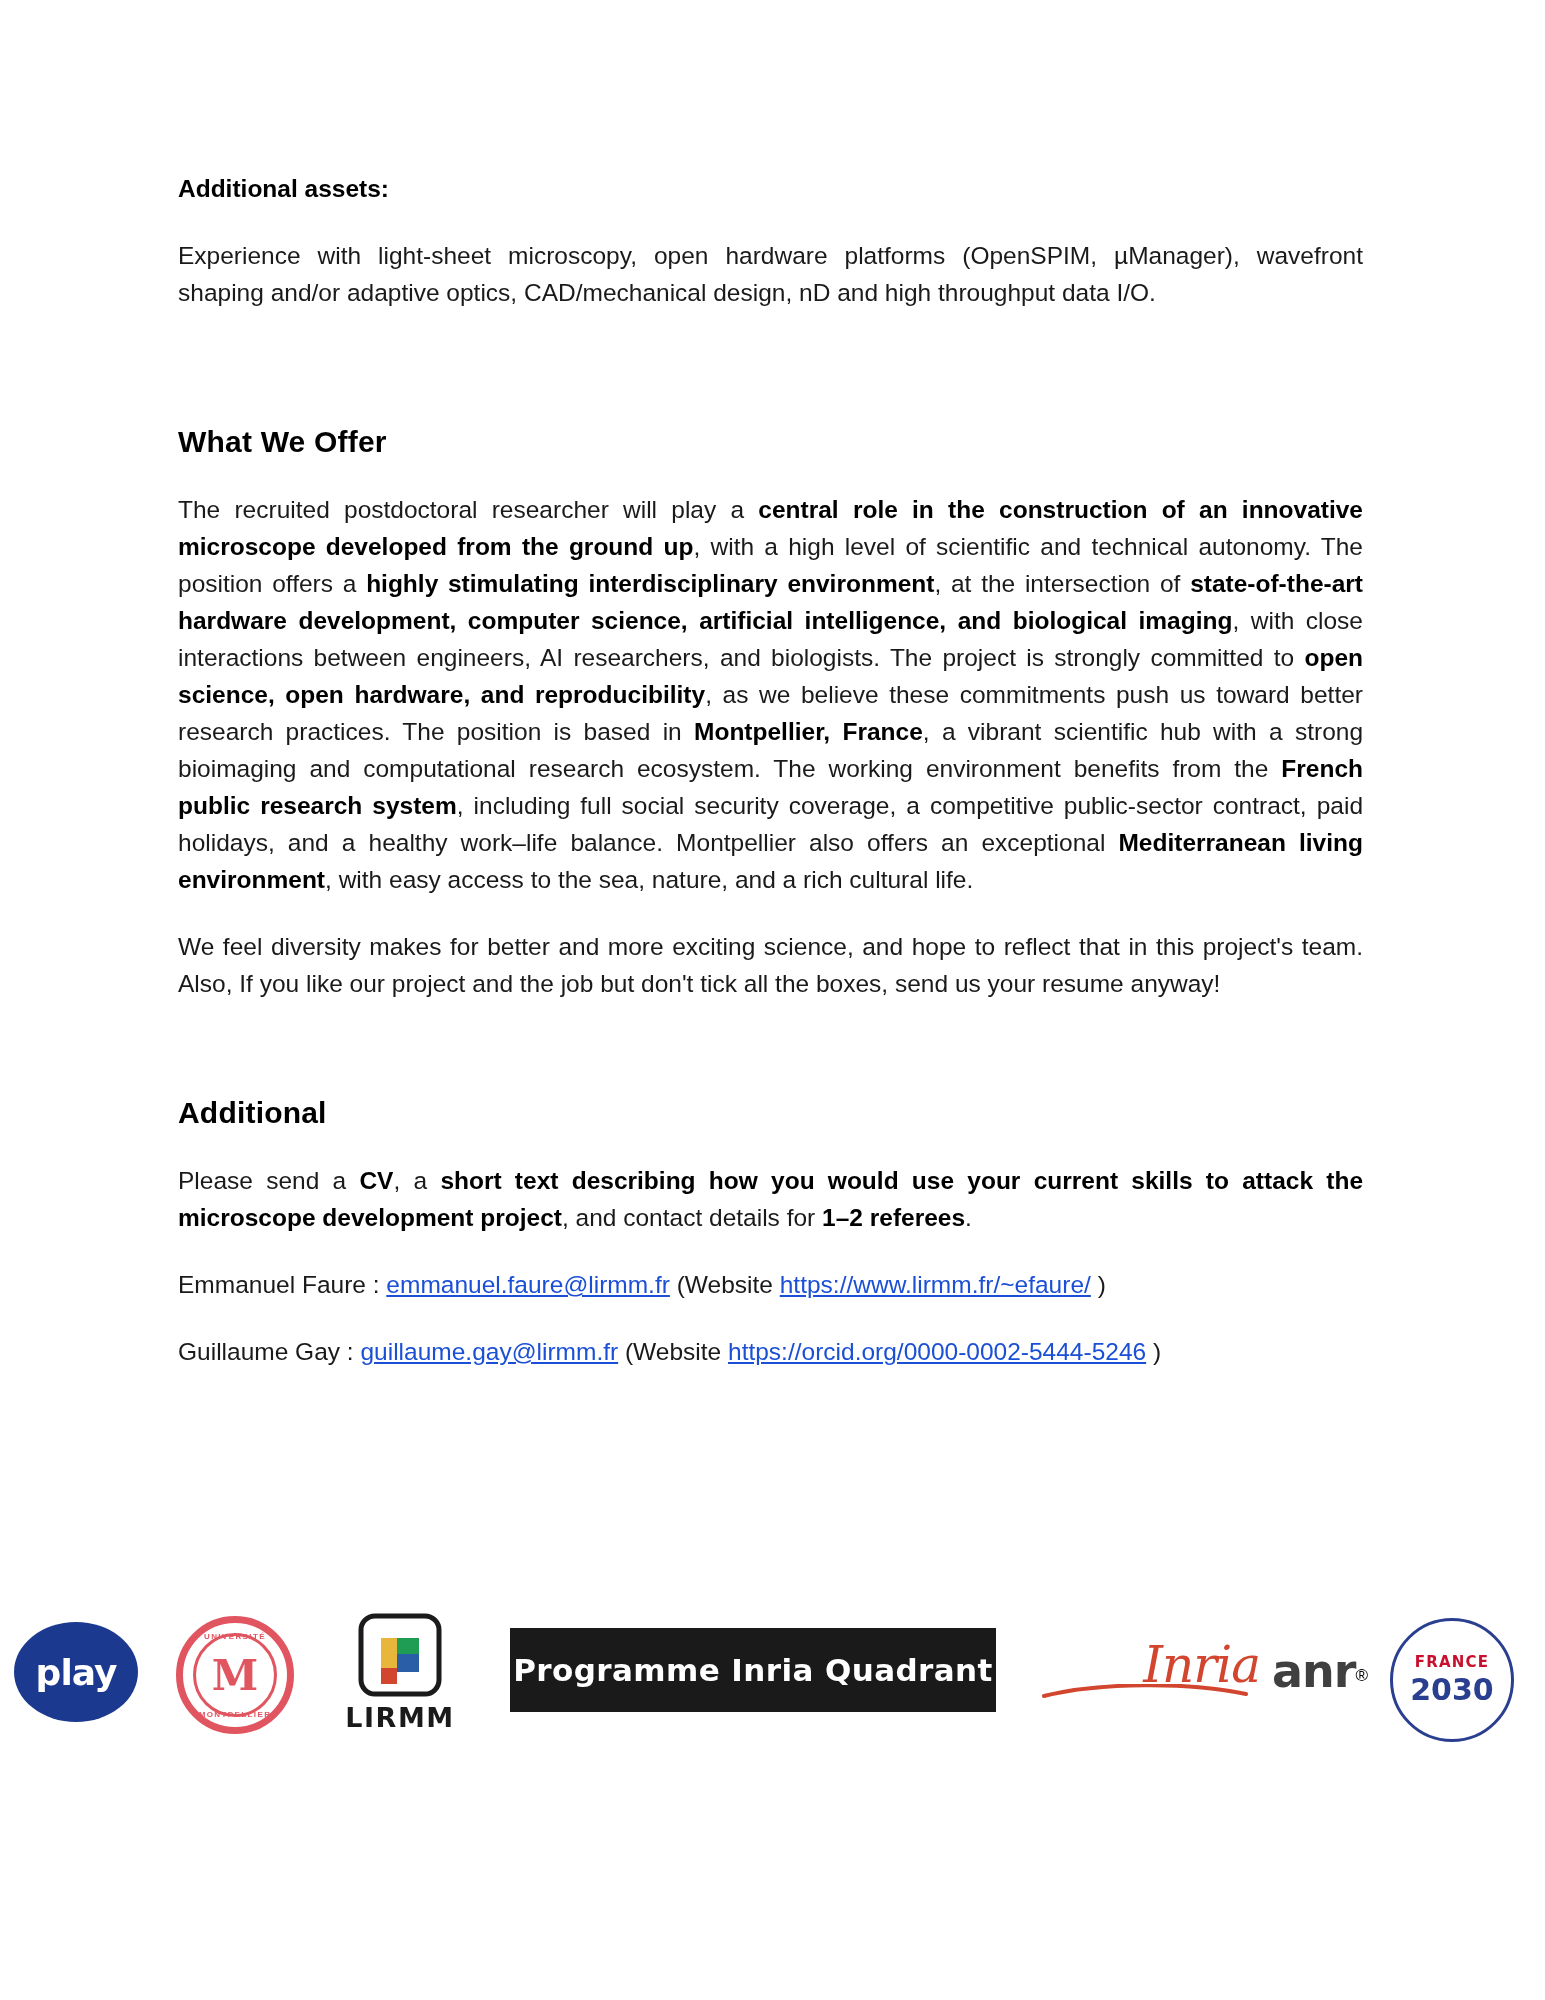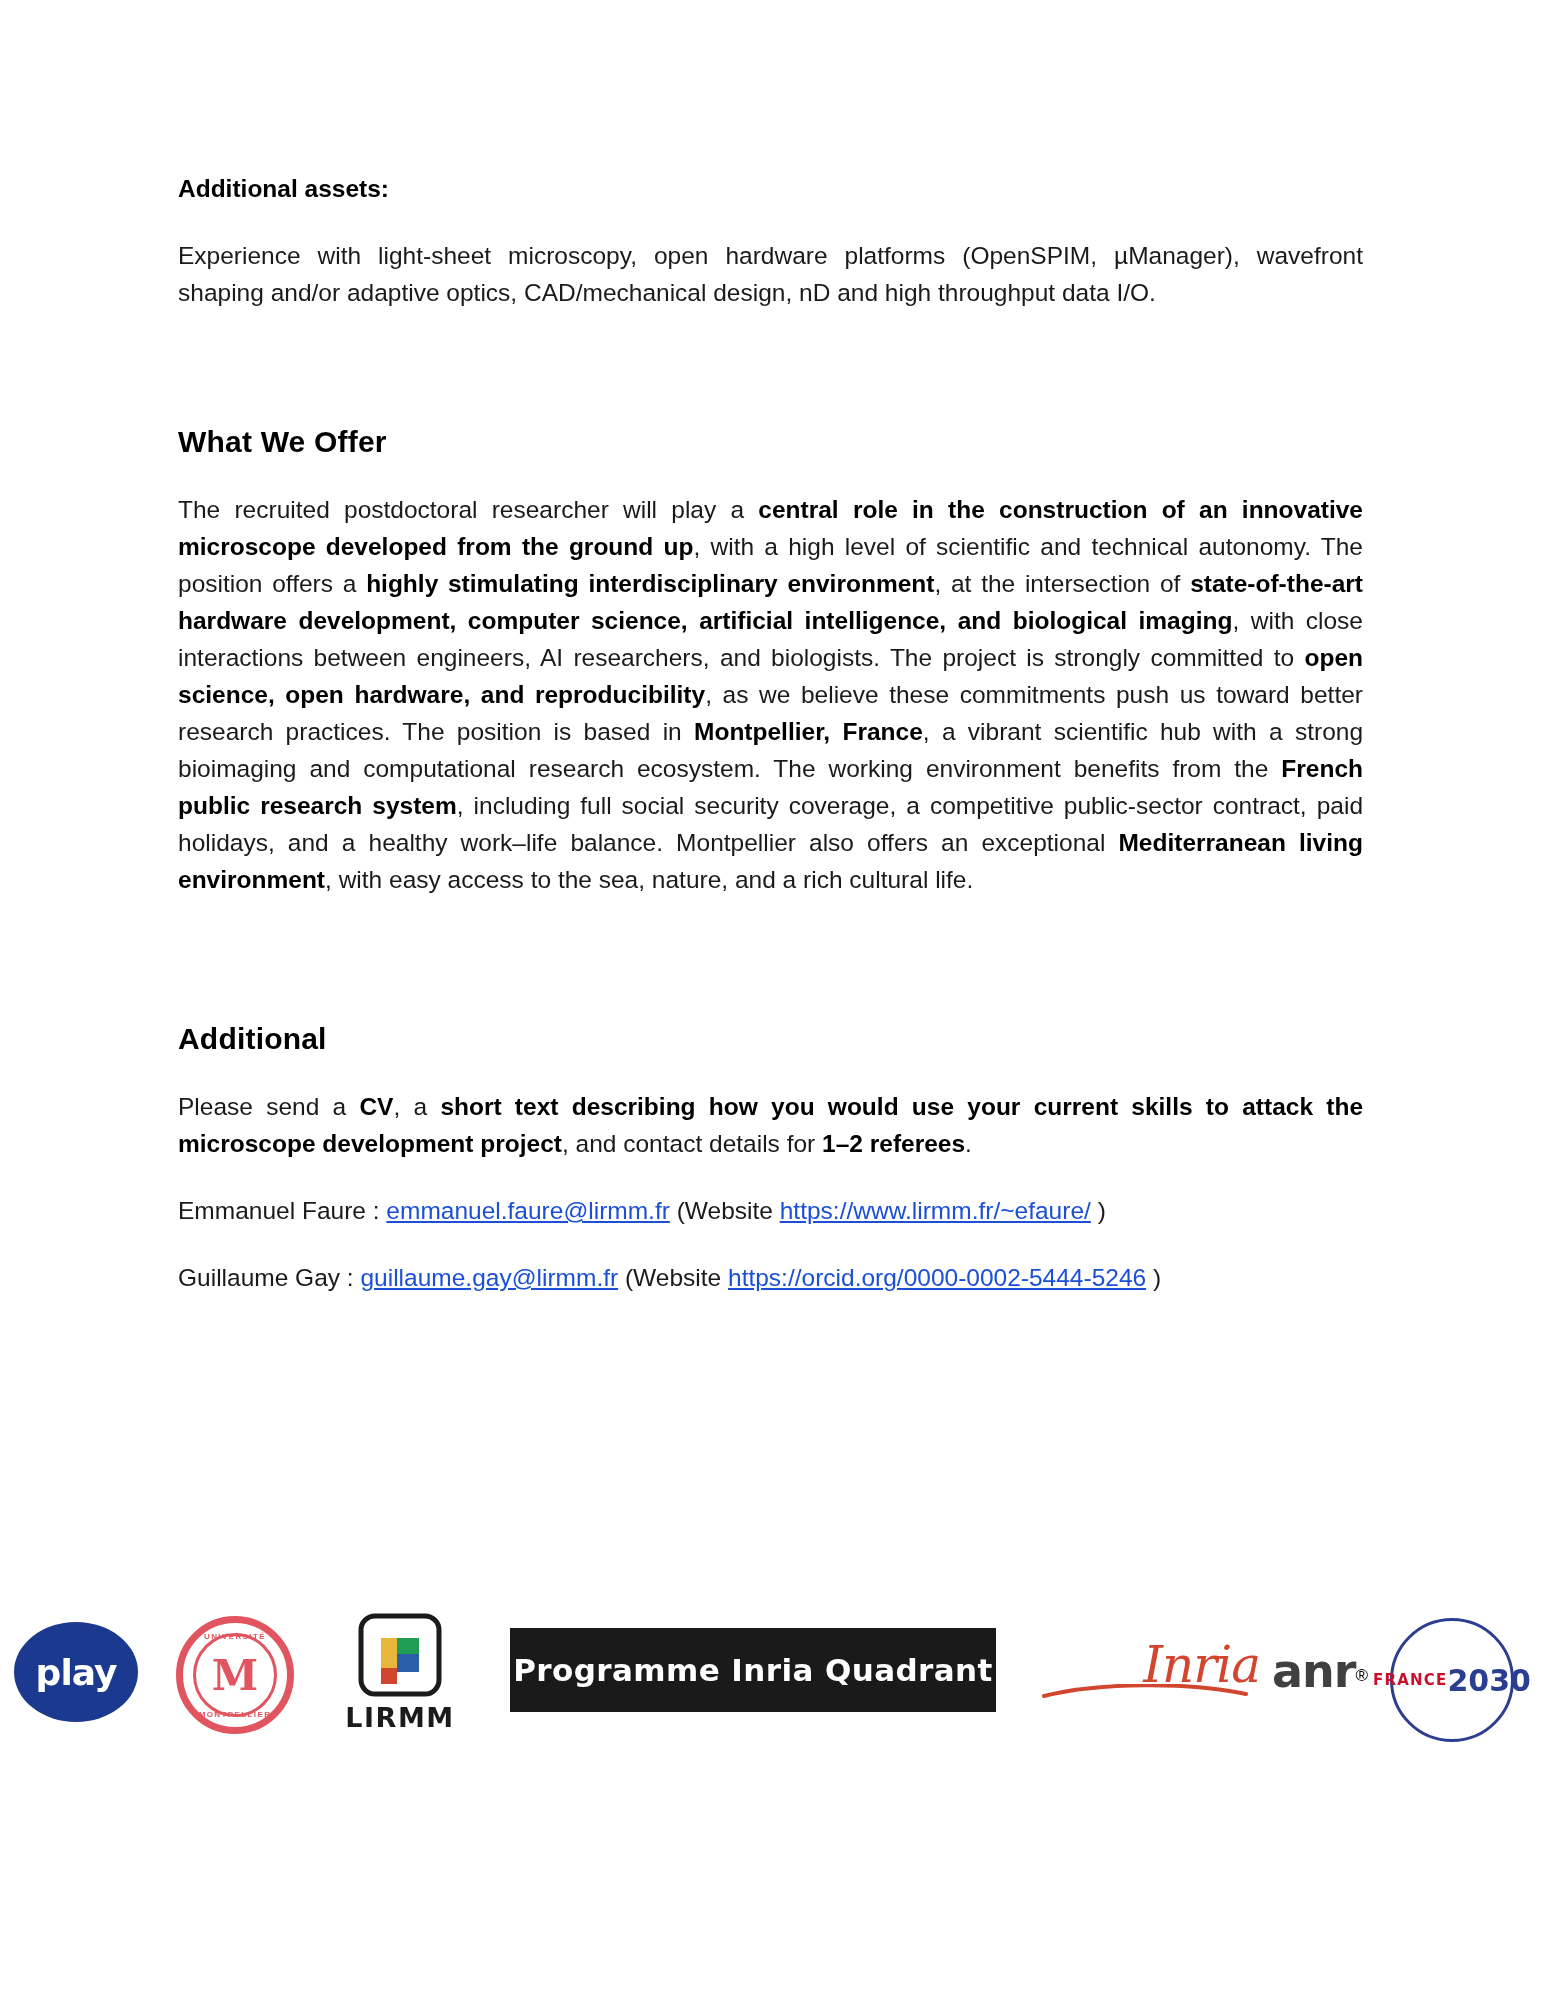--- a/index.html
+++ b/index.html
@@ -216,21 +216,21 @@
   
   .france2030 {
     left: 1390px;
     top: 18px;
     width: 124px;
     height: 124px;
     border-radius: 50%;
     border: 3px solid #2a3f8f;
     box-sizing: border-box;
     display: flex;
-    flex-direction: row;
+    flex-direction: column;
     align-items: center;
     justify-content: center;
     background: #fff;
   }
   .france2030 .f-top {
     font-size: 15px;
     letter-spacing: 1.2px;
     color: #c8102e;
     font-weight: bold;
     font-family: "DejaVu Sans", sans-serif;
@@ -254,20 +254,21 @@
     <div class="lead-bold">Additional assets:</div>
     <div class="gap-sm"></div>
     <p>Experience with light-sheet microscopy, open hardware platforms (OpenSPIM, µManager), wavefront shaping and/or adaptive optics, CAD/mechanical design, nD and high throughput data I/O.</p>
 
     <div class="gap-xl"></div>
 
     <h2>What We Offer</h2>
     <div class="gap-sm"></div>
     <p id="wwo-p1"><span>The recruited postdoctoral researcher will play a </span><b>central role in the construction of an innovative microscope developed from the ground up</b><span>, with a high level of scientific and technical autonomy. The position offers a </span><b>highly stimulating interdisciplinary environment</b><span>, at the intersection of </span><b>state-of-the-art hardware development, computer science, artificial intelligence, and biological imaging</b><span>, with close interactions between engineers, AI researchers, and biologists. The project is strongly committed to </span><b>open science, open hardware, and reproducibility</b><span>, as we believe these commitments push us toward better research practices. The position is based in </span><b>Montpellier, France</b><span>, a vibrant scientific hub with a strong bioimaging and computational research ecosystem. The working environment benefits from the </span><b>French public research system</b><span>, including full social security coverage, a competitive public-sector contract, paid holidays, and a healthy work–life balance. Montpellier also offers an exceptional </span><b>Mediterranean living environment</b><span>, with easy access to the sea, nature, and a rich cultural life.</span></p>
     <div class="gap-sm"></div>
+    <p>We feel diversity makes for better and more exciting science, and hope to reflect that in this project's team. Also, If you like our project and the job but don't tick all the boxes, send us your resume anyway!</p>
 
     <div class="gap-lg"></div>
 
     <h2>Additional</h2>
     <div class="gap-sm"></div>
     <p id="app-p"><span>Please send a </span><b>CV</b><span>, a </span><b>short text describing how you would use your current skills to attack the microscope development project</b><span>, and contact details for </span><b>1–2 referees</b><span>.</span></p>
     <div class="gap-sm"></div>
 
     <div class="contact-line">
       <span>Emmanuel Faure : </span><a href="#">emmanuel.faure@lirmm.fr</a><span> (Website </span><a href="#">https://www.lirmm.fr/~efaure/</a><span> )</span>

